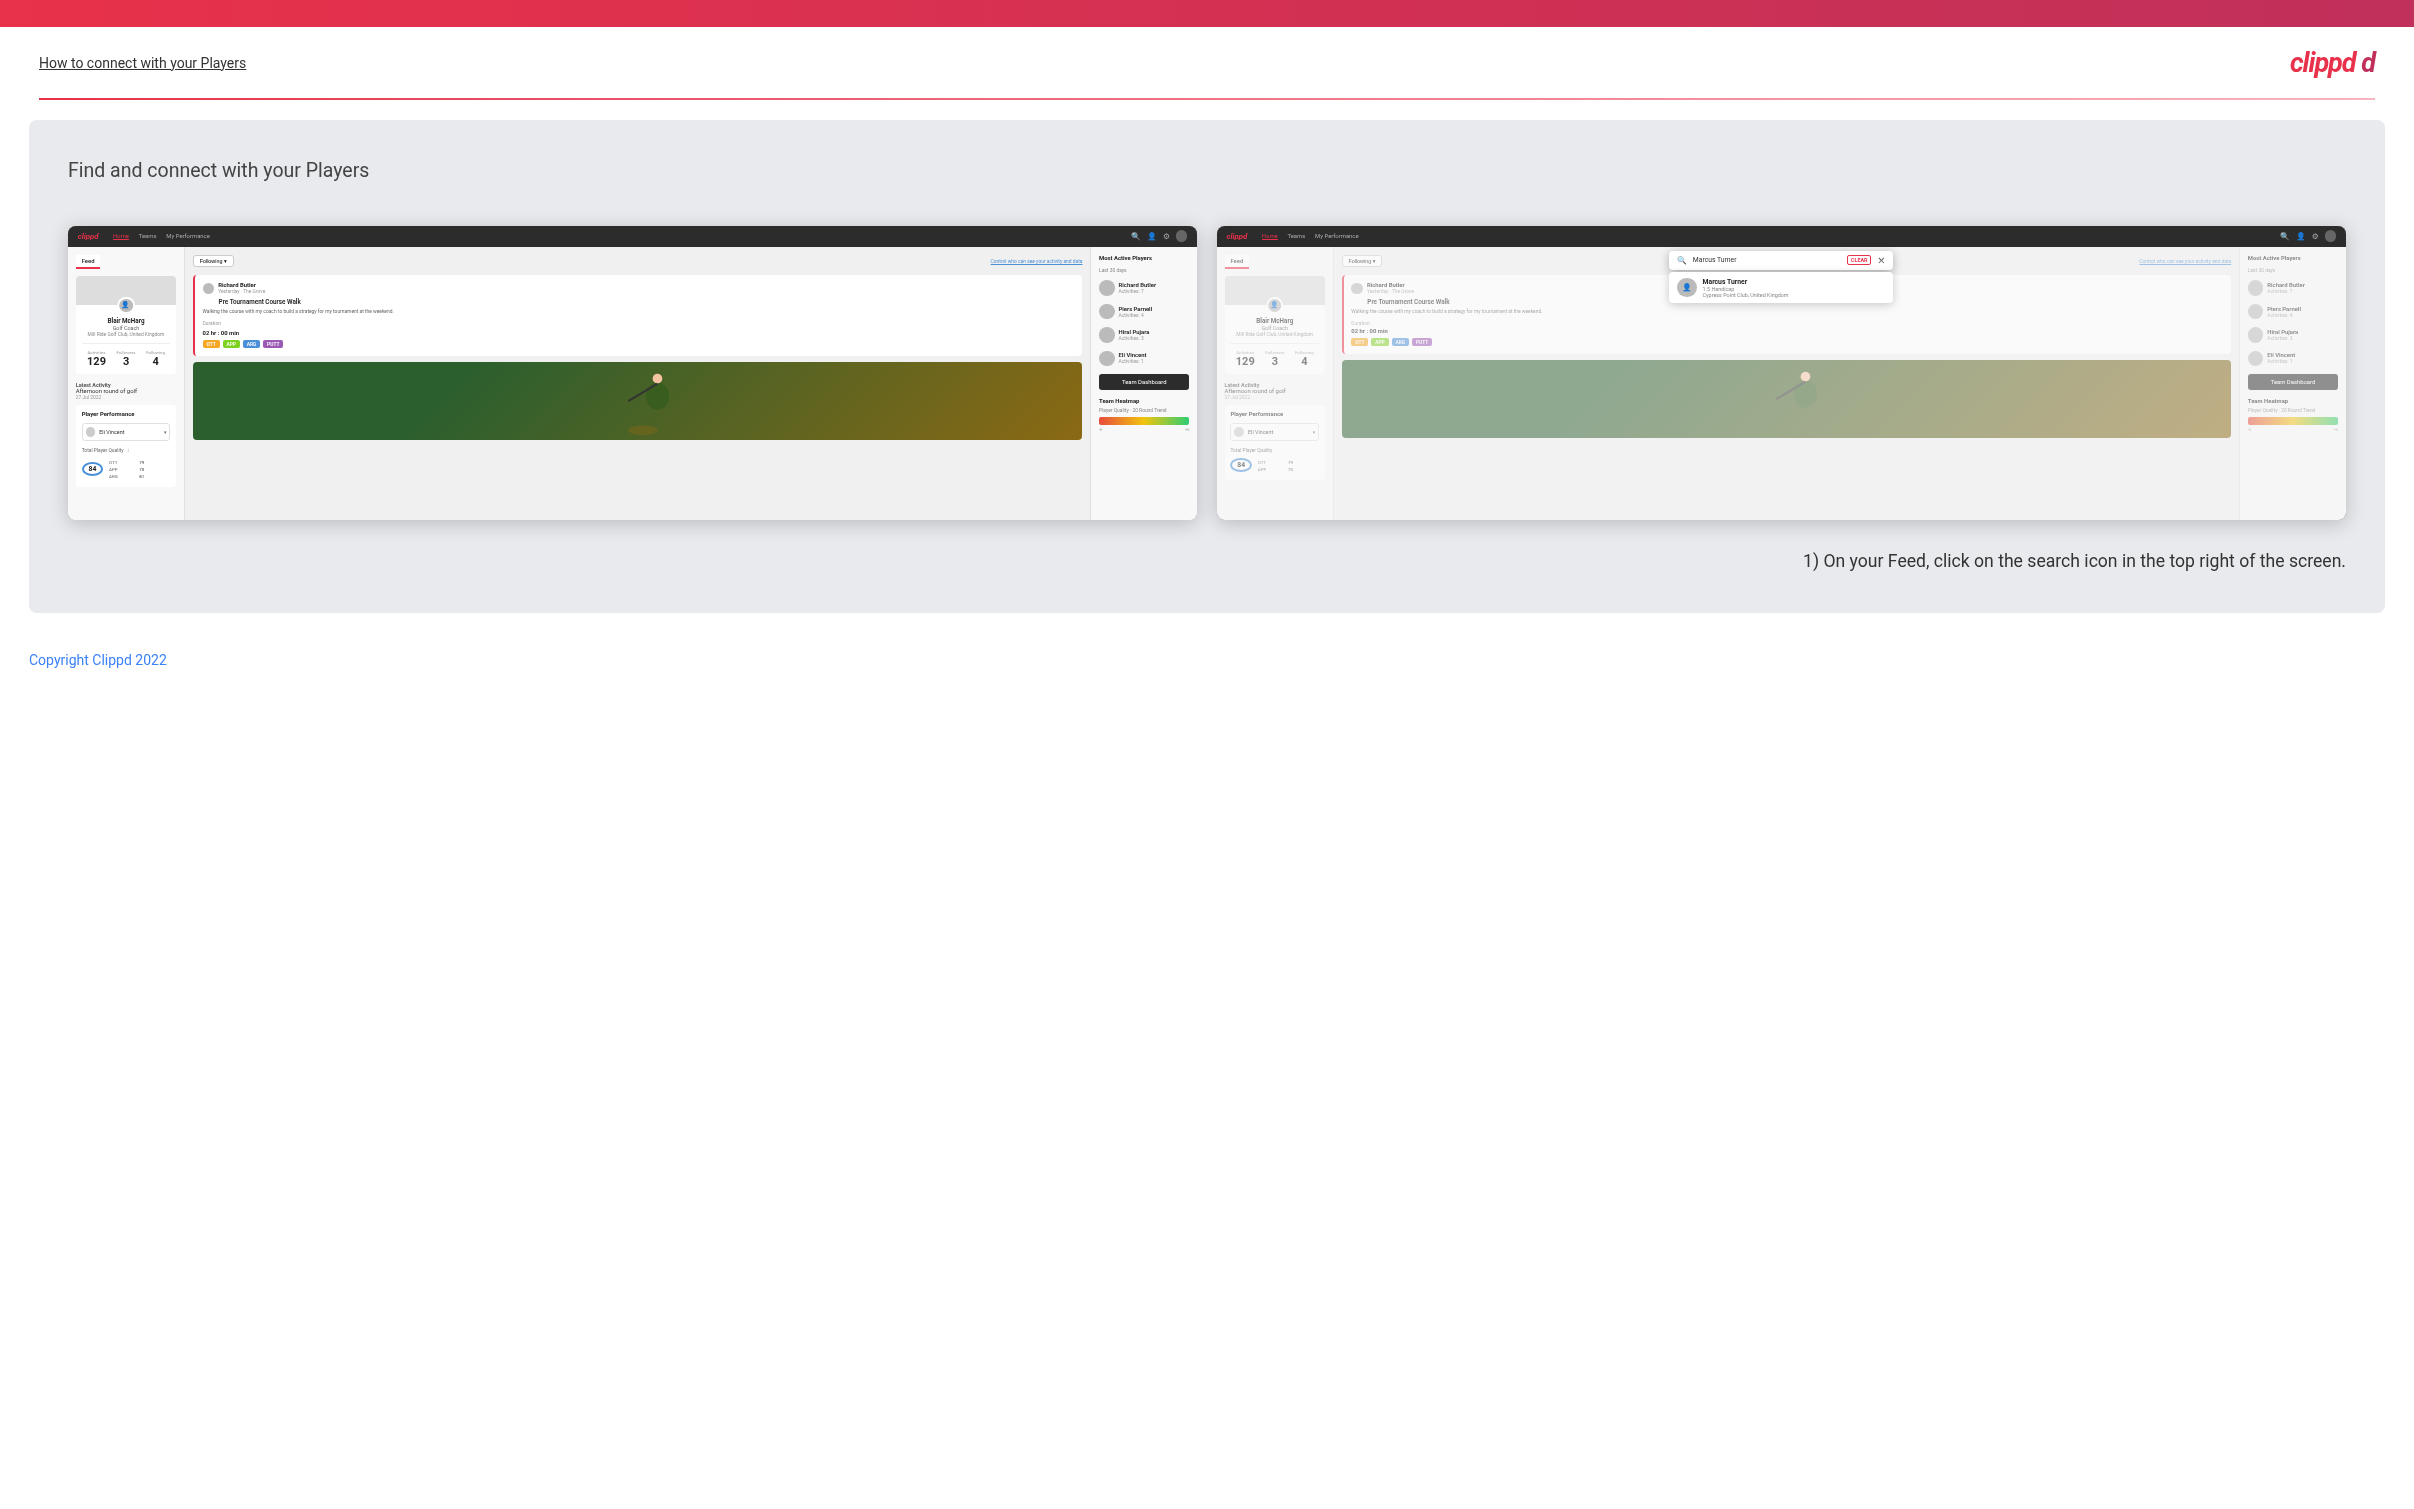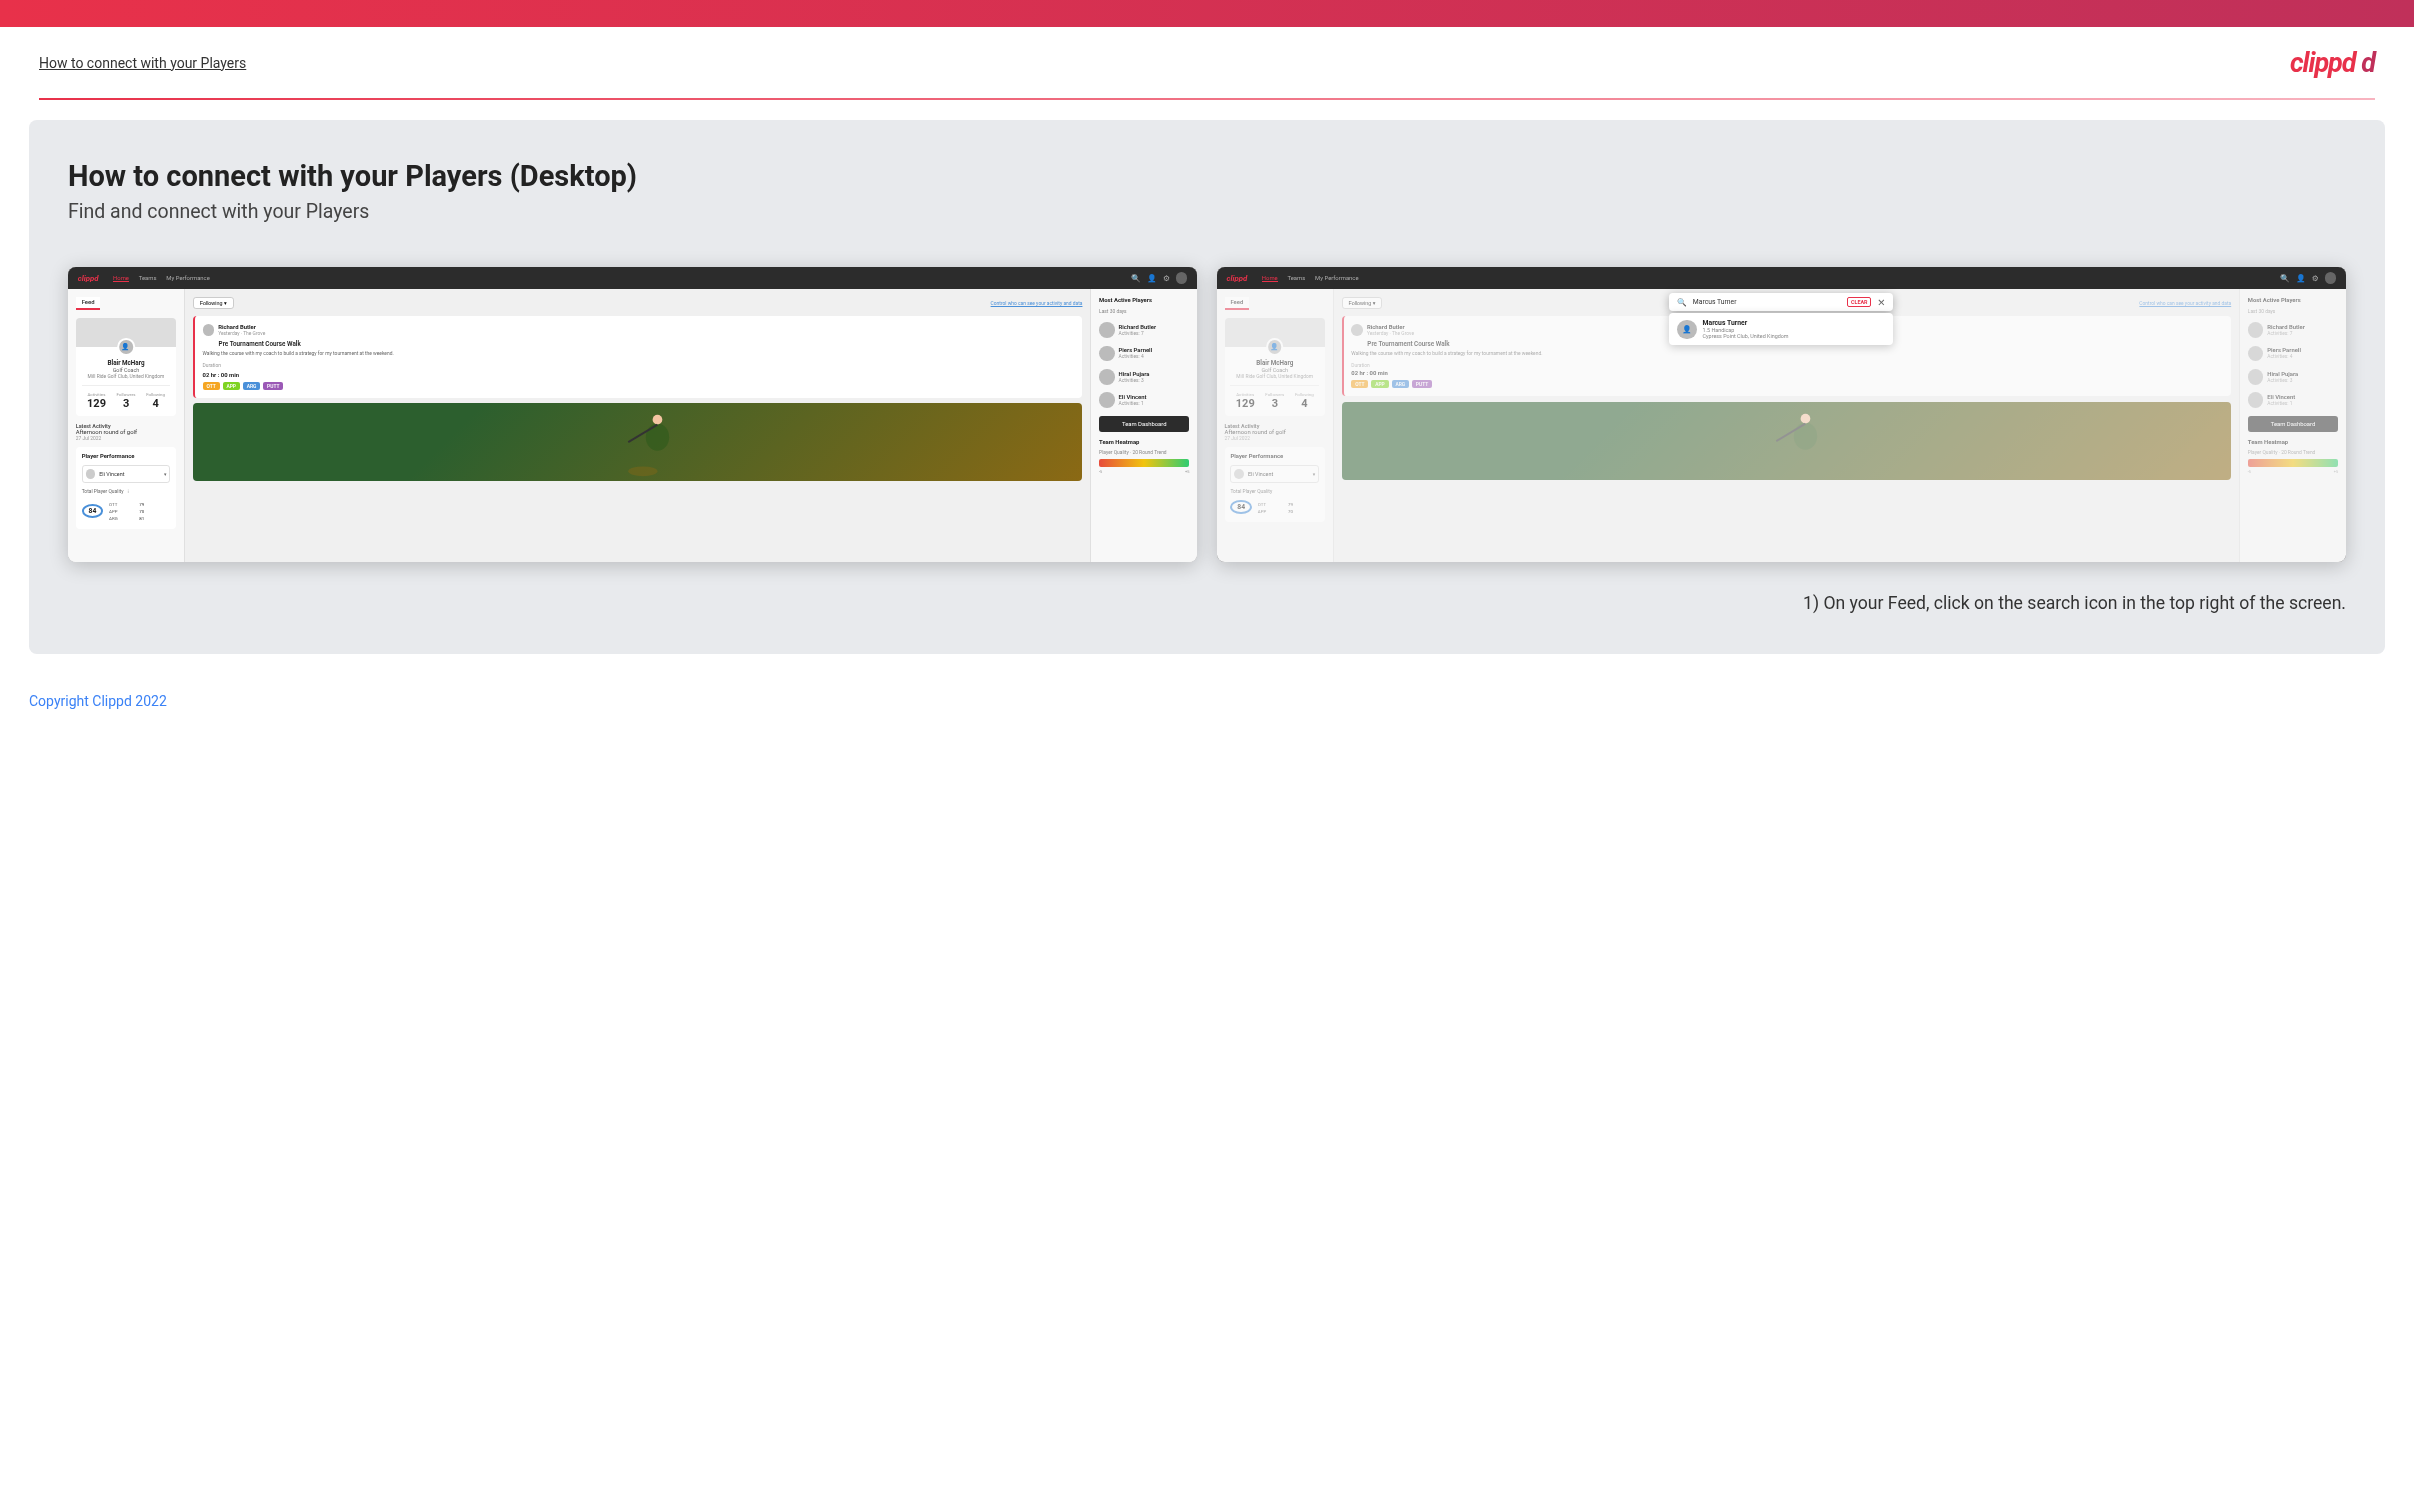--- a/index.html
+++ b/index.html
@@ -497,21 +497,20 @@
   <span class="header-title">How to connect with your Players</span>
   <div class="logo">
     <span>clippd</span>
     <span style="color:#c0305a;">d</span>
   </div>
 </div>
 
 <div class="divider"></div>
 
 <div class="main-content">
-  <div class="main-title">How to connect with your Players (Desktop)</div>
   <div class="main-subtitle">Find and connect with your Players</div>
 
   <div class="screenshots-row">
 
     <div class="screenshot-container">
       <div class="app-ui">
 
         <div class="app-nav">
           <span class="app-nav-logo">clippd</span>
           <div class="app-nav-items">

